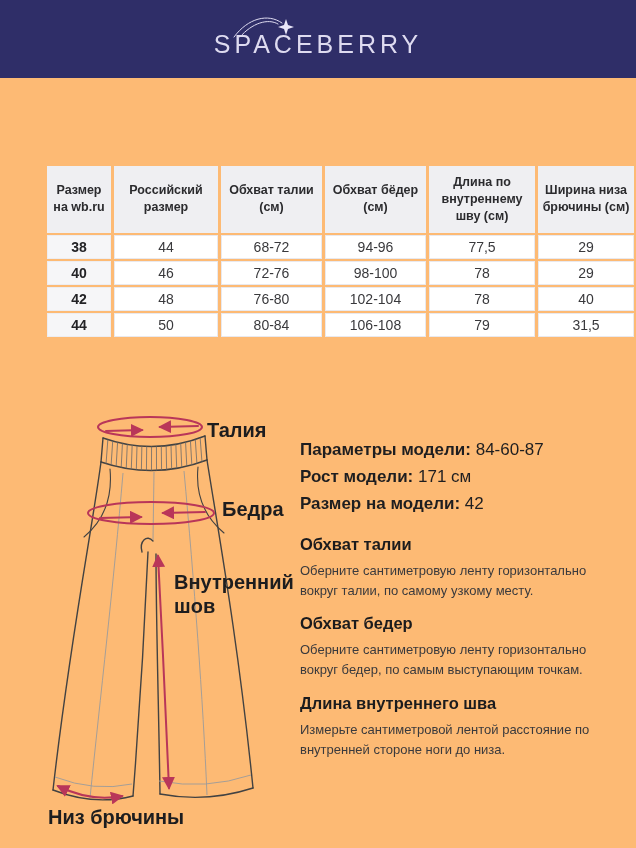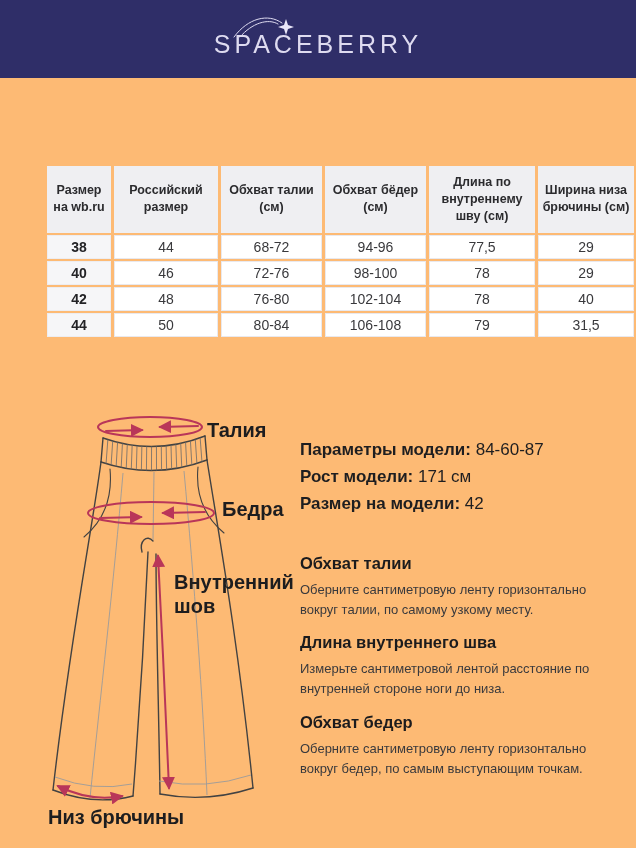--- a/index.html
+++ b/index.html
@@ -52,21 +52,21 @@
   }
   .lbl-waist{left:185px;top:18px;}
   .lbl-hips{left:200px;top:97px;}
   .lbl-inseam{left:152px;top:170px;width:104px;}
   .lbl-hem{left:26px;top:405px;white-space:nowrap;}
   
   .right-col{position:absolute;left:300px;top:441px;width:318px;}
   .model-info p{margin:0 0 9px;font-size:17px;line-height:18px;color:#1e1e20;}
   .model-info strong{font-weight:700;}
   .model-info span{font-weight:400;}
-  .model-info{margin-bottom:41px;}
+  .model-info{margin-bottom:22px;}
   .guide{margin-bottom:13px;}
   .guide h3{margin:0 0 7px;font-size:16.5px;font-weight:700;color:#1b1b1d;}
   .guide p{margin:0;font-size:13px;line-height:1.55;color:var(--ink-soft);max-width:308px;}
 </style>
 </head>
 <body>
 
 <div class="page">
 
   <div class="brand-band">
@@ -219,23 +219,23 @@
         <p><strong>Параметры модели:</strong><span> 84-60-87</span></p>
         <p><strong>Рост модели:</strong><span> 171 см</span></p>
         <p><strong>Размер на модели:</strong><span> 42</span></p>
       </div>
     <div>
         <div class="guide">
           <h3>Обхват талии</h3>
           <p>Оберните сантиметровую ленту горизонтально вокруг талии, по самому узкому месту.</p>
         </div>
         <div class="guide">
+          <h3>Обхват бедер</h3>
+          <p>Оберните сантиметровую ленту горизонтально вокруг бедер, по самым выступающим точкам.</p>
+        </div>
+        <div class="guide">
           <h3>Длина внутреннего шва</h3>
           <p>Измерьте сантиметровой лентой расстояние по внутренней стороне ноги до низа.</p>
         </div>
-        <div class="guide">
-          <h3>Обхват бедер</h3>
-          <p>Оберните сантиметровую ленту горизонтально вокруг бедер, по самым выступающим точкам.</p>
-        </div>
       </div>
   </div>
 
 </div>
 
 </body></html>

